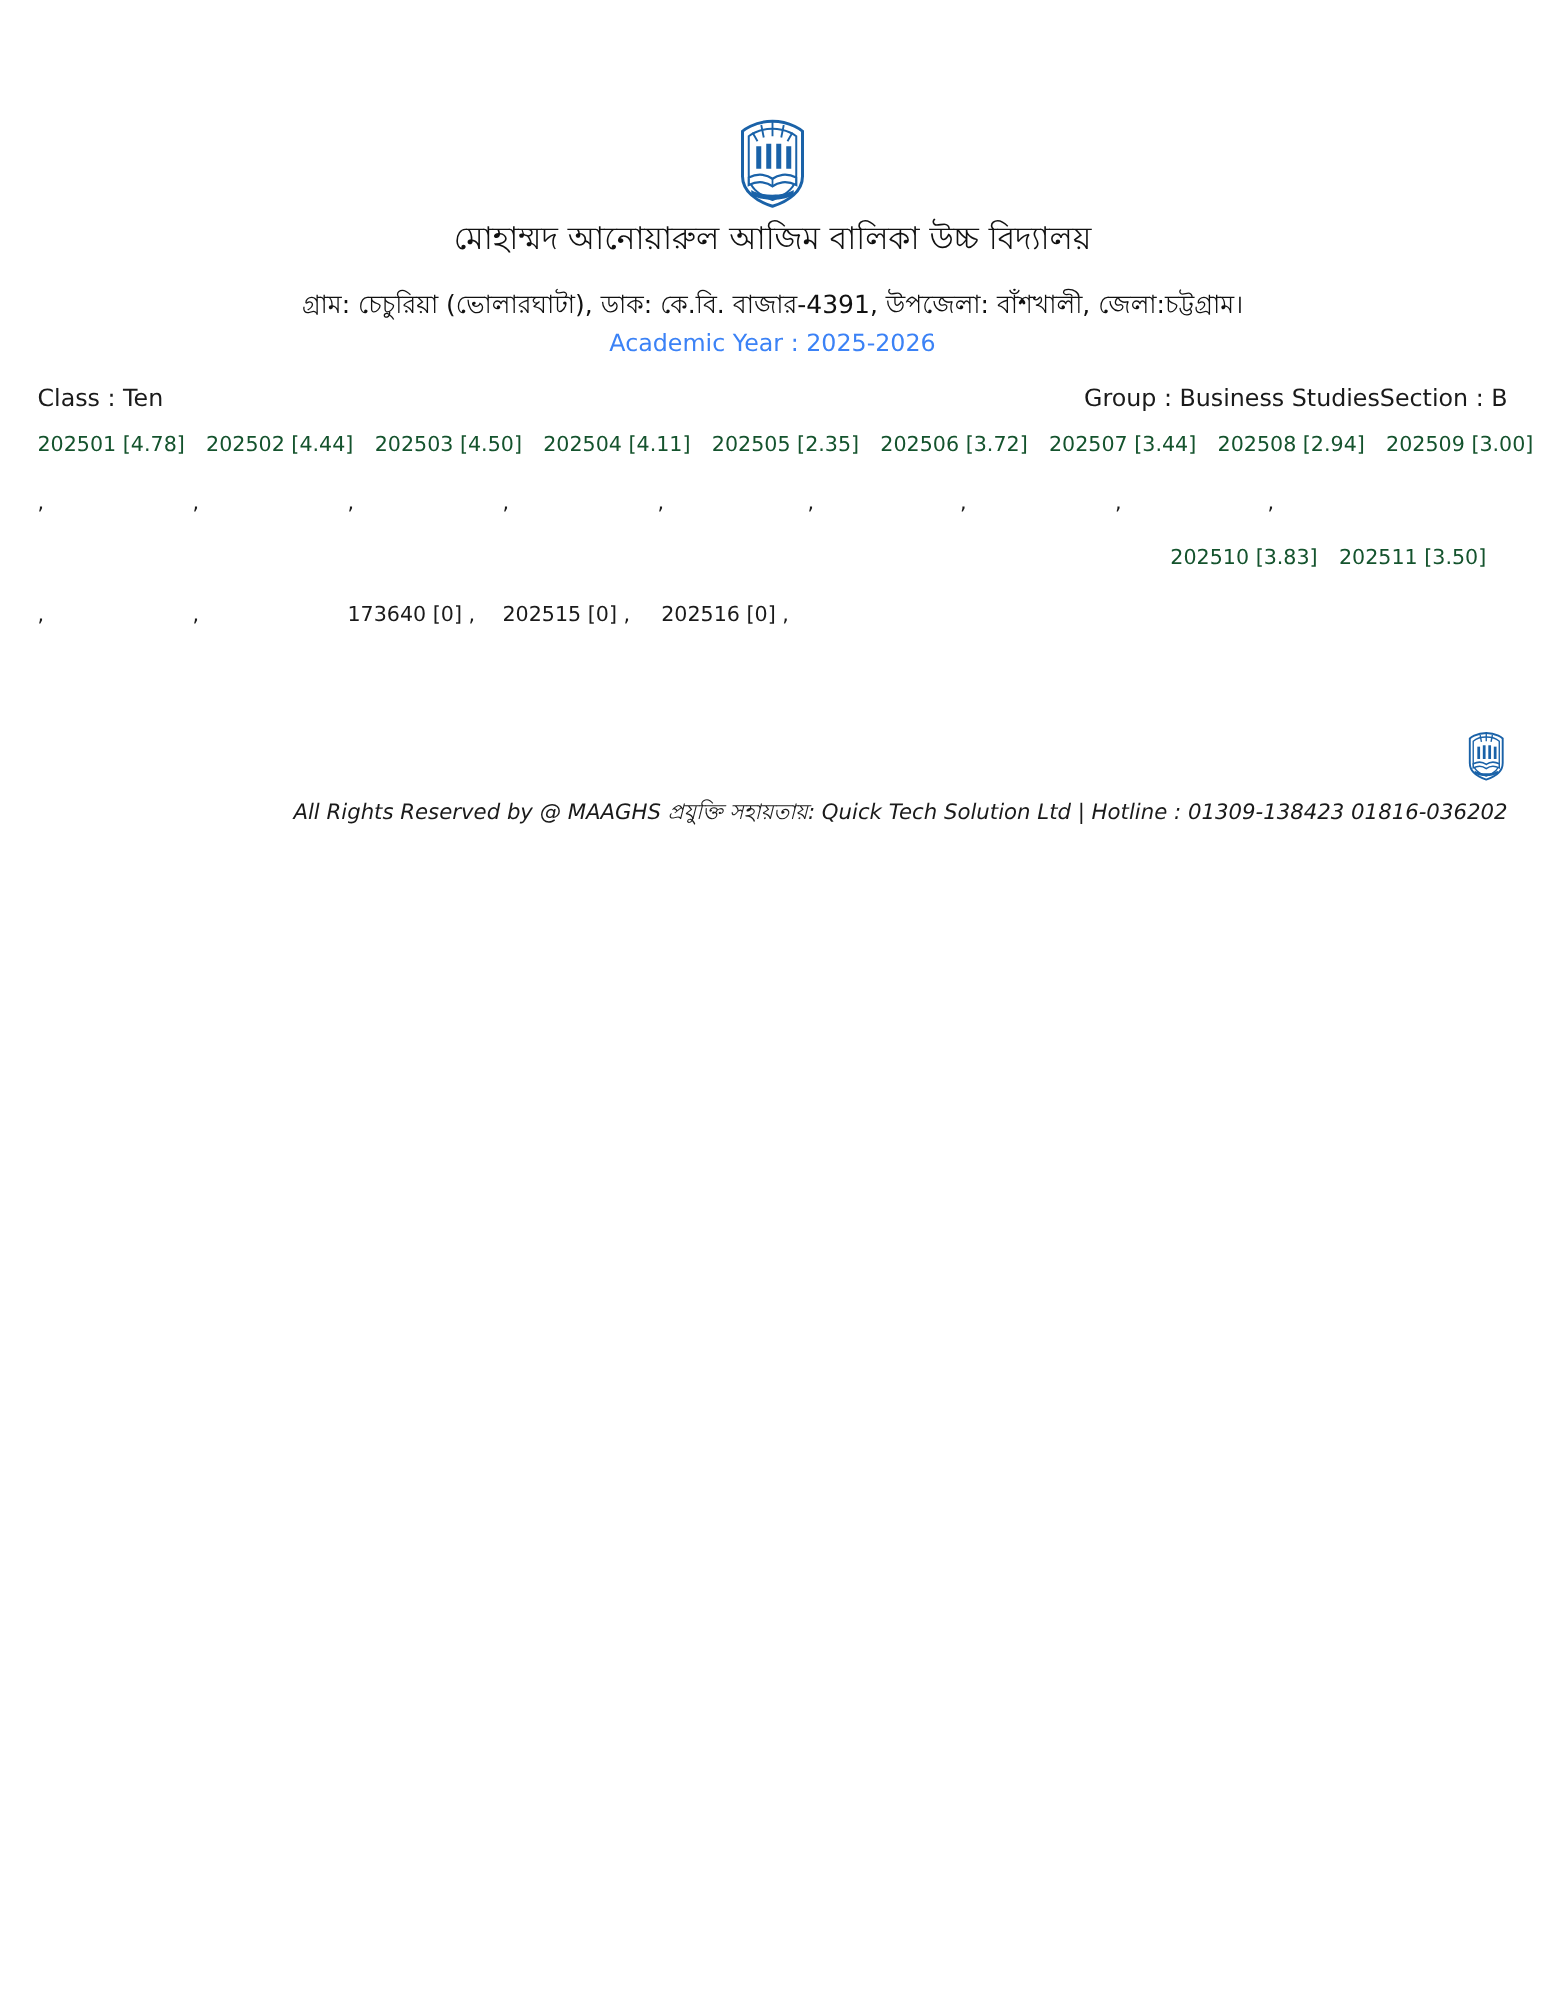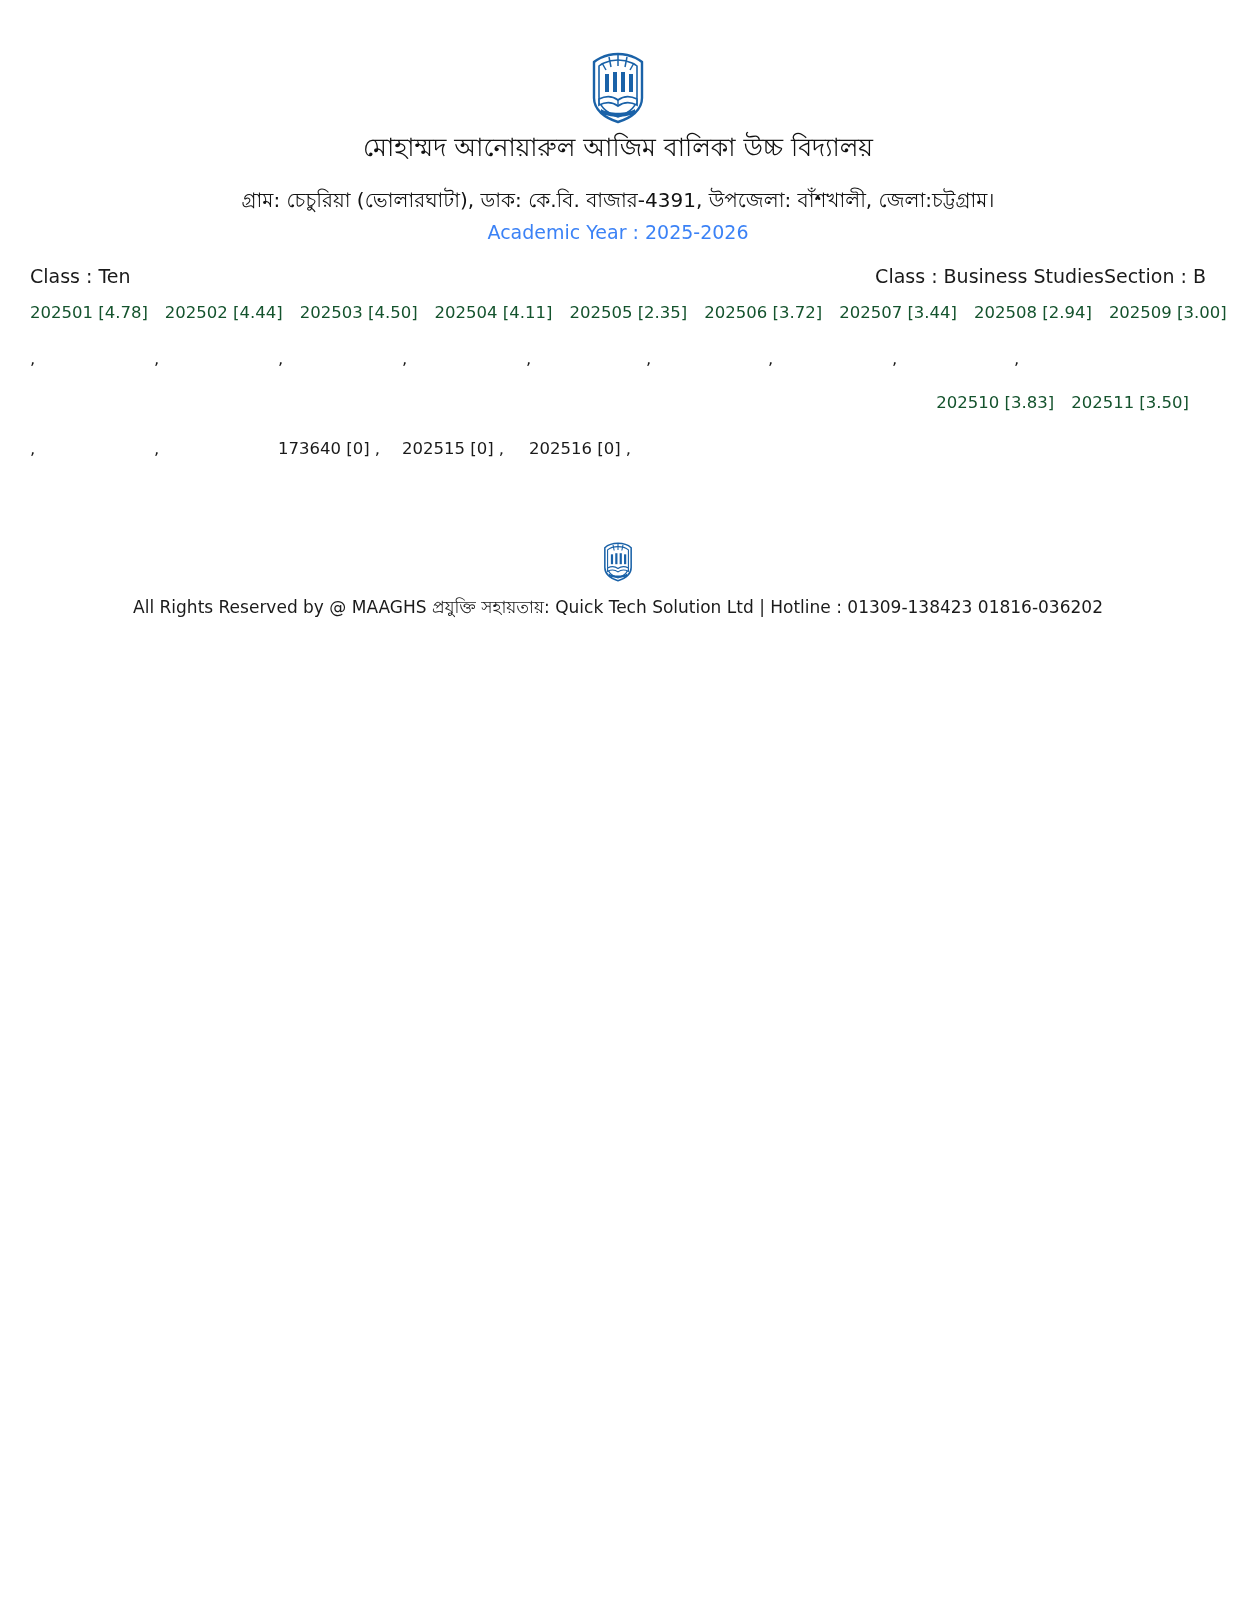--- a/index.html
+++ b/index.html
@@ -17,21 +17,21 @@
   .page {
     position: relative;
     width: 1236px;
     min-height: 1600px;
     box-sizing: border-box;
     padding: 0 30px;
   }
 
   
   .header {
-    padding-top: 52px;
+    padding-top: 95px;
     text-align: center;
   }
   .logo-wrap {
     display: flex;
     justify-content: center;
     align-items: center;
   }
   .logo {
     width: 62px;
     height: 72px;
@@ -116,21 +116,22 @@
     line-height: 1;
     align-items: baseline;
   }
   .final-cell {
     white-space: nowrap;
   }
 
   
   .footer {
     margin-top: 84px;
-    text-align: center;
+    text-align: right;
+    font-style: italic;
   }
   .footer-logo {
     width: 34px;
     height: 40px;
     display: inline-block;
   }
   .footer-text {
     margin-top: 10px;
     font-size: 17px;
     color: #1a1a1a;
@@ -174,21 +175,21 @@
     </div>
 
     <div class="school-name">মোহাম্মদ আনোয়ারুল আজিম বালিকা উচ্চ বিদ্যালয়</div>
     <div class="school-address">গ্রাম: চেচুরিয়া (ভোলারঘাটা), ডাক: কে.বি. বাজার-4391, উপজেলা: বাঁশখালী, জেলা:চট্টগ্রাম।</div>
     <div class="academic-year">Academic Year : 2025-2026</div>
   </div>
 
   <div class="meta-row">
     <div class="meta-left">Class : Ten</div>
     <div class="meta-right">
-      <span class="group-text">Class : Business Studies</span>
+      <span class="group-text">Group : Business Studies</span>
         <span class="section-text">Section : B</span>
     </div>
   </div>
 
   <div class="roll-block">
 
     <div class="roll-row">
       <span class="roll-cell">202501 [4.78]</span>
       <span class="roll-cell">202502 [4.44]</span>
       <span class="roll-cell">202503 [4.50]</span>

